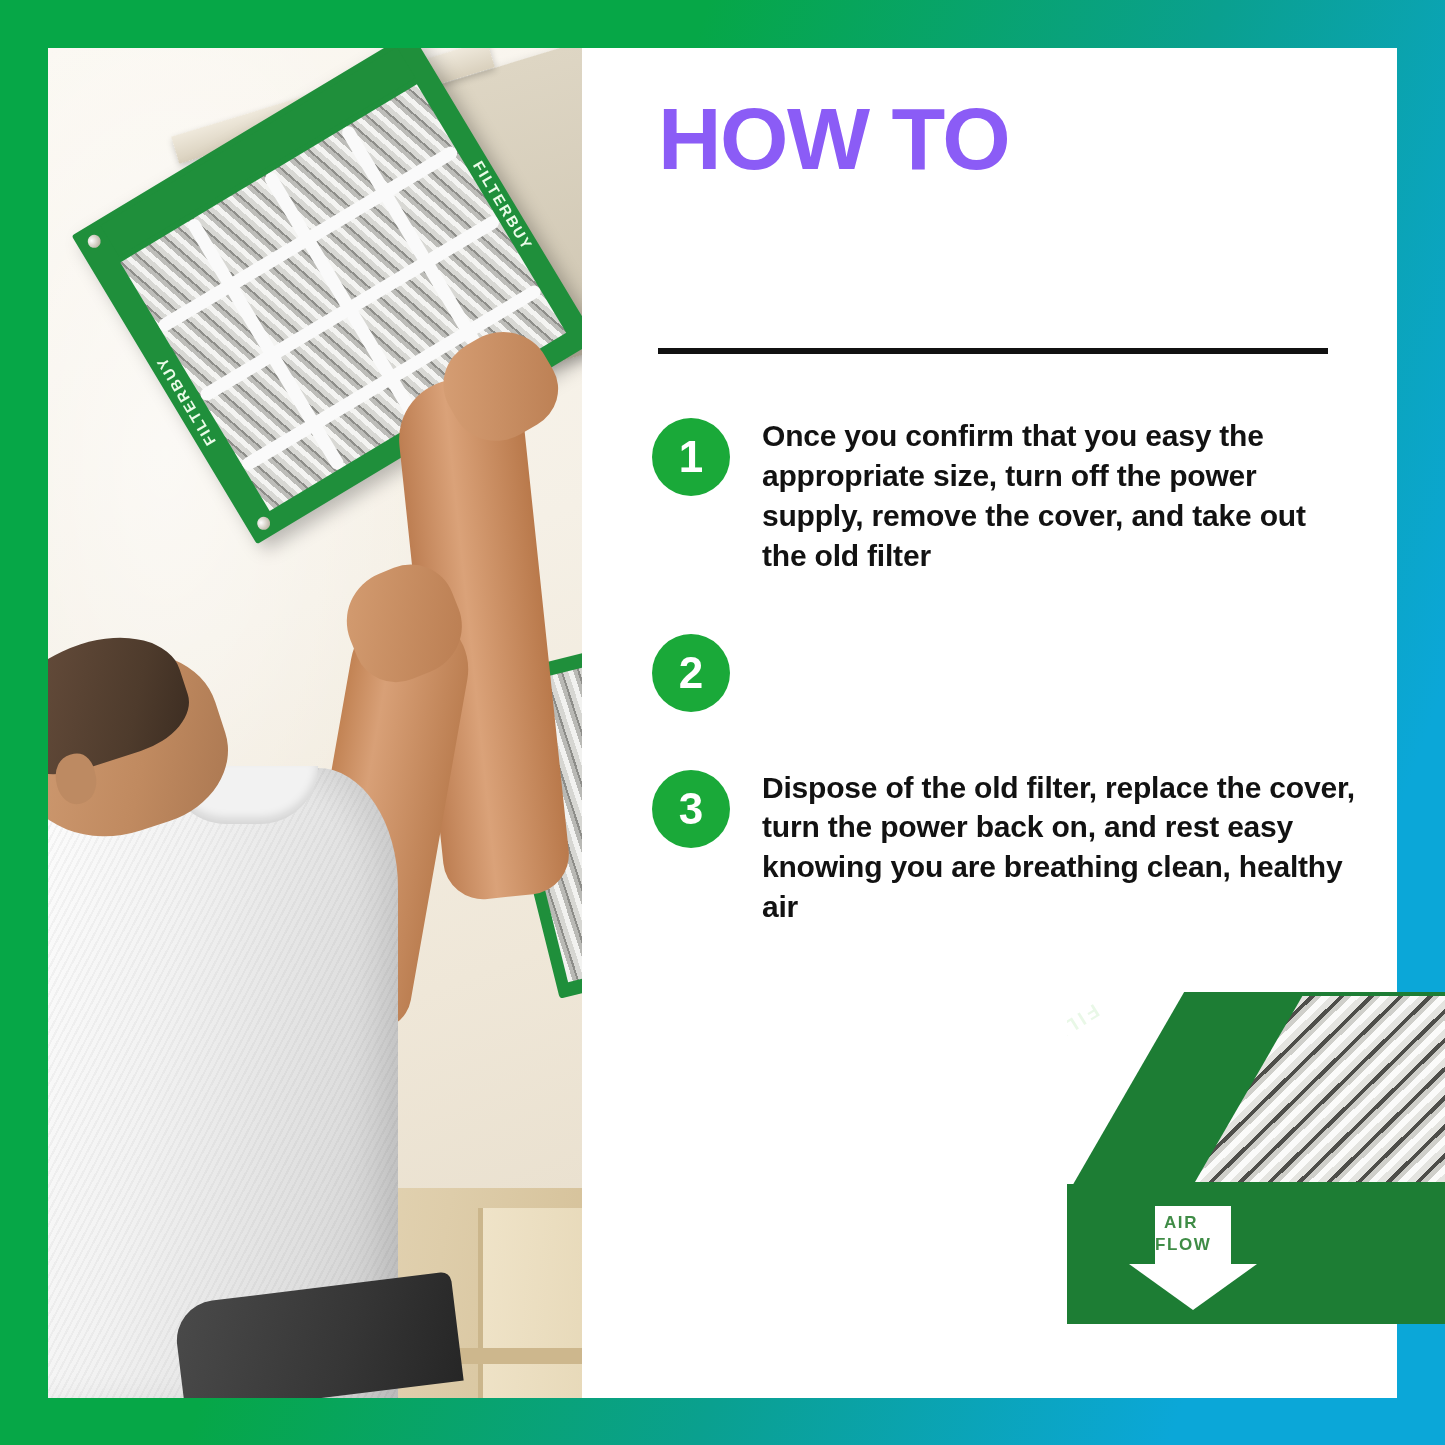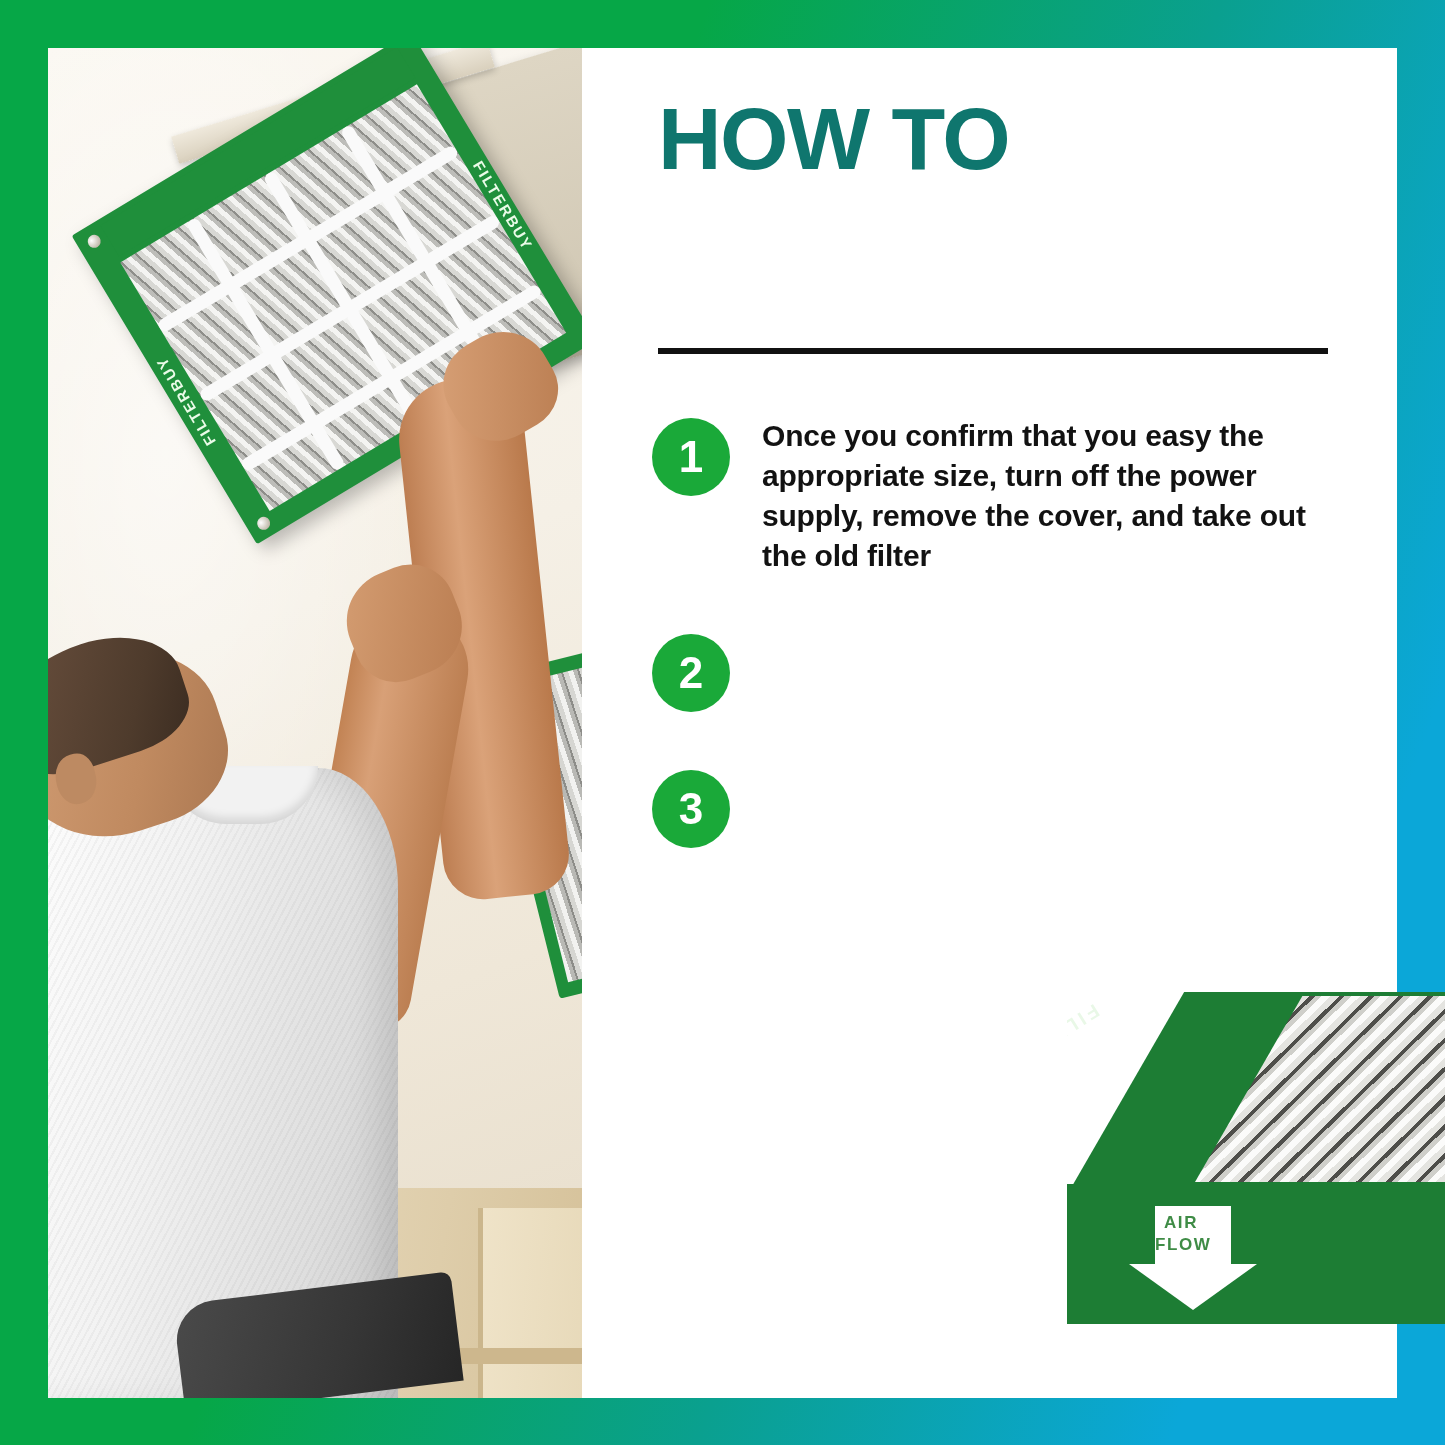--- a/index.html
+++ b/index.html
@@ -220,21 +220,21 @@
     background: #ffffff;
   }
   #title {
     position: absolute;
     left: 76px; top: 48px;
     width: 700px;
     font-size: 88px;
     font-weight: 900;
     line-height: 0.97;
     letter-spacing: -1.5px;
-    color: #0f766e;
+    color: #8b5cf6;
     text-transform: uppercase;
   }
   #divider {
     position: absolute;
     left: 76px; top: 300px;
     width: 670px; height: 6px;
     background: #111111;
   }
   #steps {
     position: absolute;
@@ -414,20 +414,21 @@
           <div class="step-badge">1</div>
           <div class="step-text">Once you confirm that you easy the appropriate size, turn off the power supply, remove the cover, and take out the old filter</div>
         </div>
 
         <div class="step">
           <div class="step-badge">2</div>
         </div>
 
         <div class="step">
           <div class="step-badge">3</div>
+          <div class="step-text">Dispose of the old filter, replace the cover, turn the power back on, and rest easy knowing you are breathing clean, healthy air</div>
         </div>
 
       </div>
     </div>
   </div>
 
   <div id="product">
     <div class="pr-top"></div>
     <div class="pr-pleats"></div>
     <div class="pr-brand">FILTERBUY</div>

